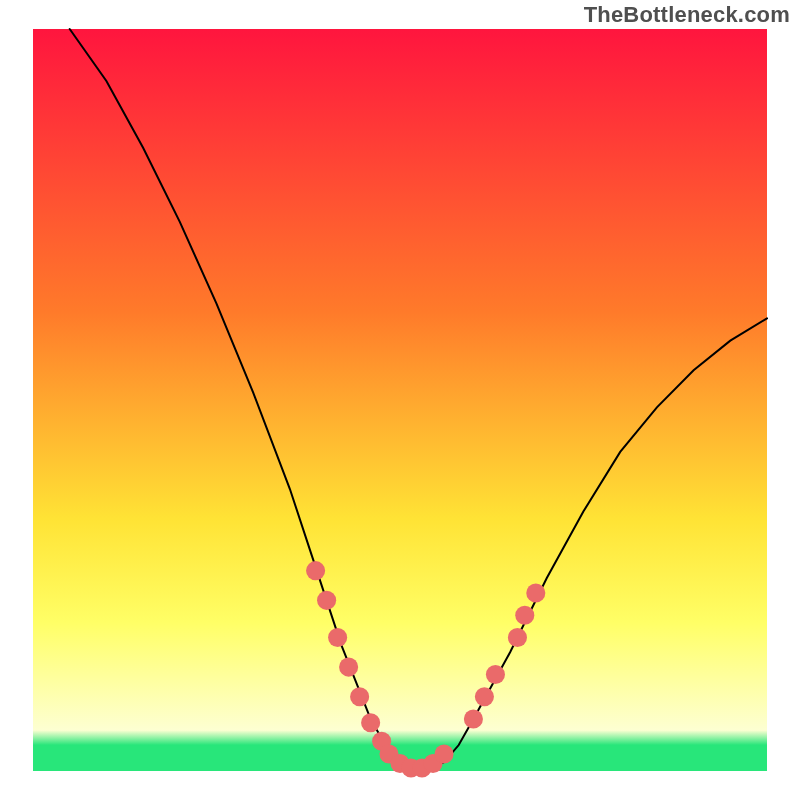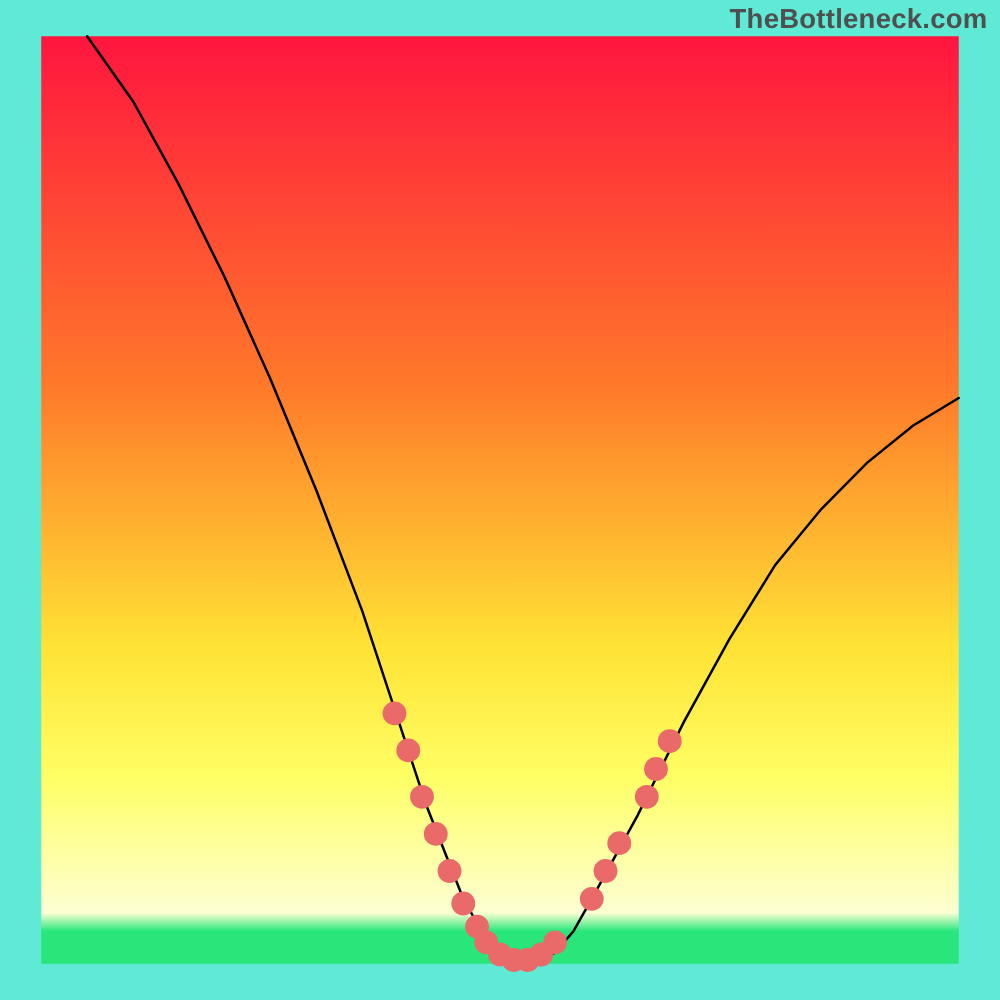--- a/index.html
+++ b/index.html
@@ -9,21 +9,21 @@
     height: 800px;
     background: #000;
     overflow: hidden;
   }
   .frame {
     position: absolute;
     left: 0;
     top: 0;
     width: 800px;
     height: 800px;
-    background: #5eead4;
+    background: #ffffff;
   }
   .watermark {
     position: absolute;
     top: 2px;
     right: 10px;
     color: #4f4f4f;
     font-family: Arial, Helvetica, sans-serif;
     font-size: 22px;
     font-weight: bold;
     letter-spacing: 0.2px;

